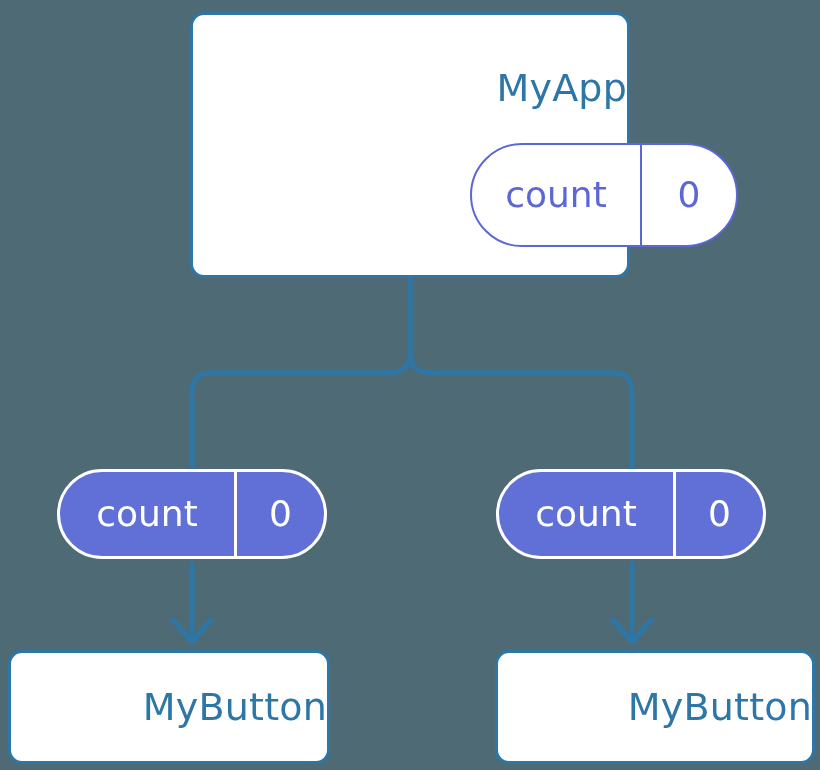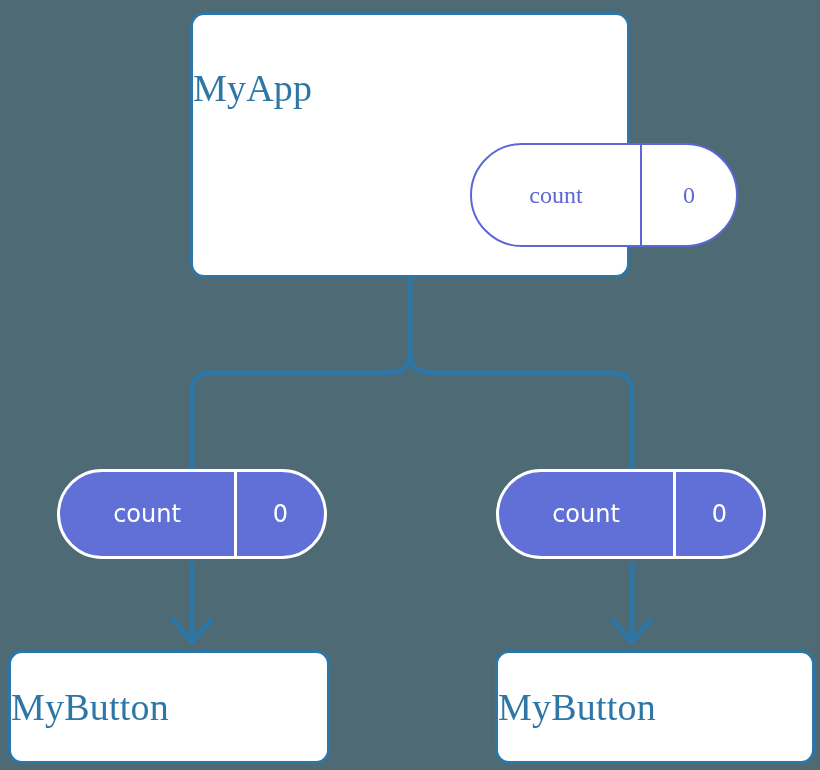--- a/index.html
+++ b/index.html
@@ -29,22 +29,21 @@
 
   
   .compbox {
     position: absolute;
     background: #ffffff;
     border: 3px solid #2d76a6;
     border-radius: 14px;
     box-sizing: border-box;
     display: flex;
     flex-direction: column;
-    align-items: flex-start;
-    font-family: Liberation Serif, serif;
+    align-items: flex-end;
   }
   .comp-title {
     color: #2d76a6;
     font-size: 38px;
     font-weight: 400;
     letter-spacing: 0.2px;
     line-height: 1;
     white-space: nowrap;
   }
 
@@ -79,21 +78,21 @@
     display: flex;
     align-items: stretch;
     border-radius: 999px;
     overflow: hidden;
   }
   .pill .key,
   .pill .val {
     display: flex;
     align-items: center;
     justify-content: center;
-    font-size: 24px;
+    font-size: 36px;
     font-weight: 400;
     line-height: 1;
     white-space: nowrap;
     box-sizing: border-box;
   }
 
   
   .pill.outline {
     border: 2px solid #5c67d6;
     background: #ffffff;

